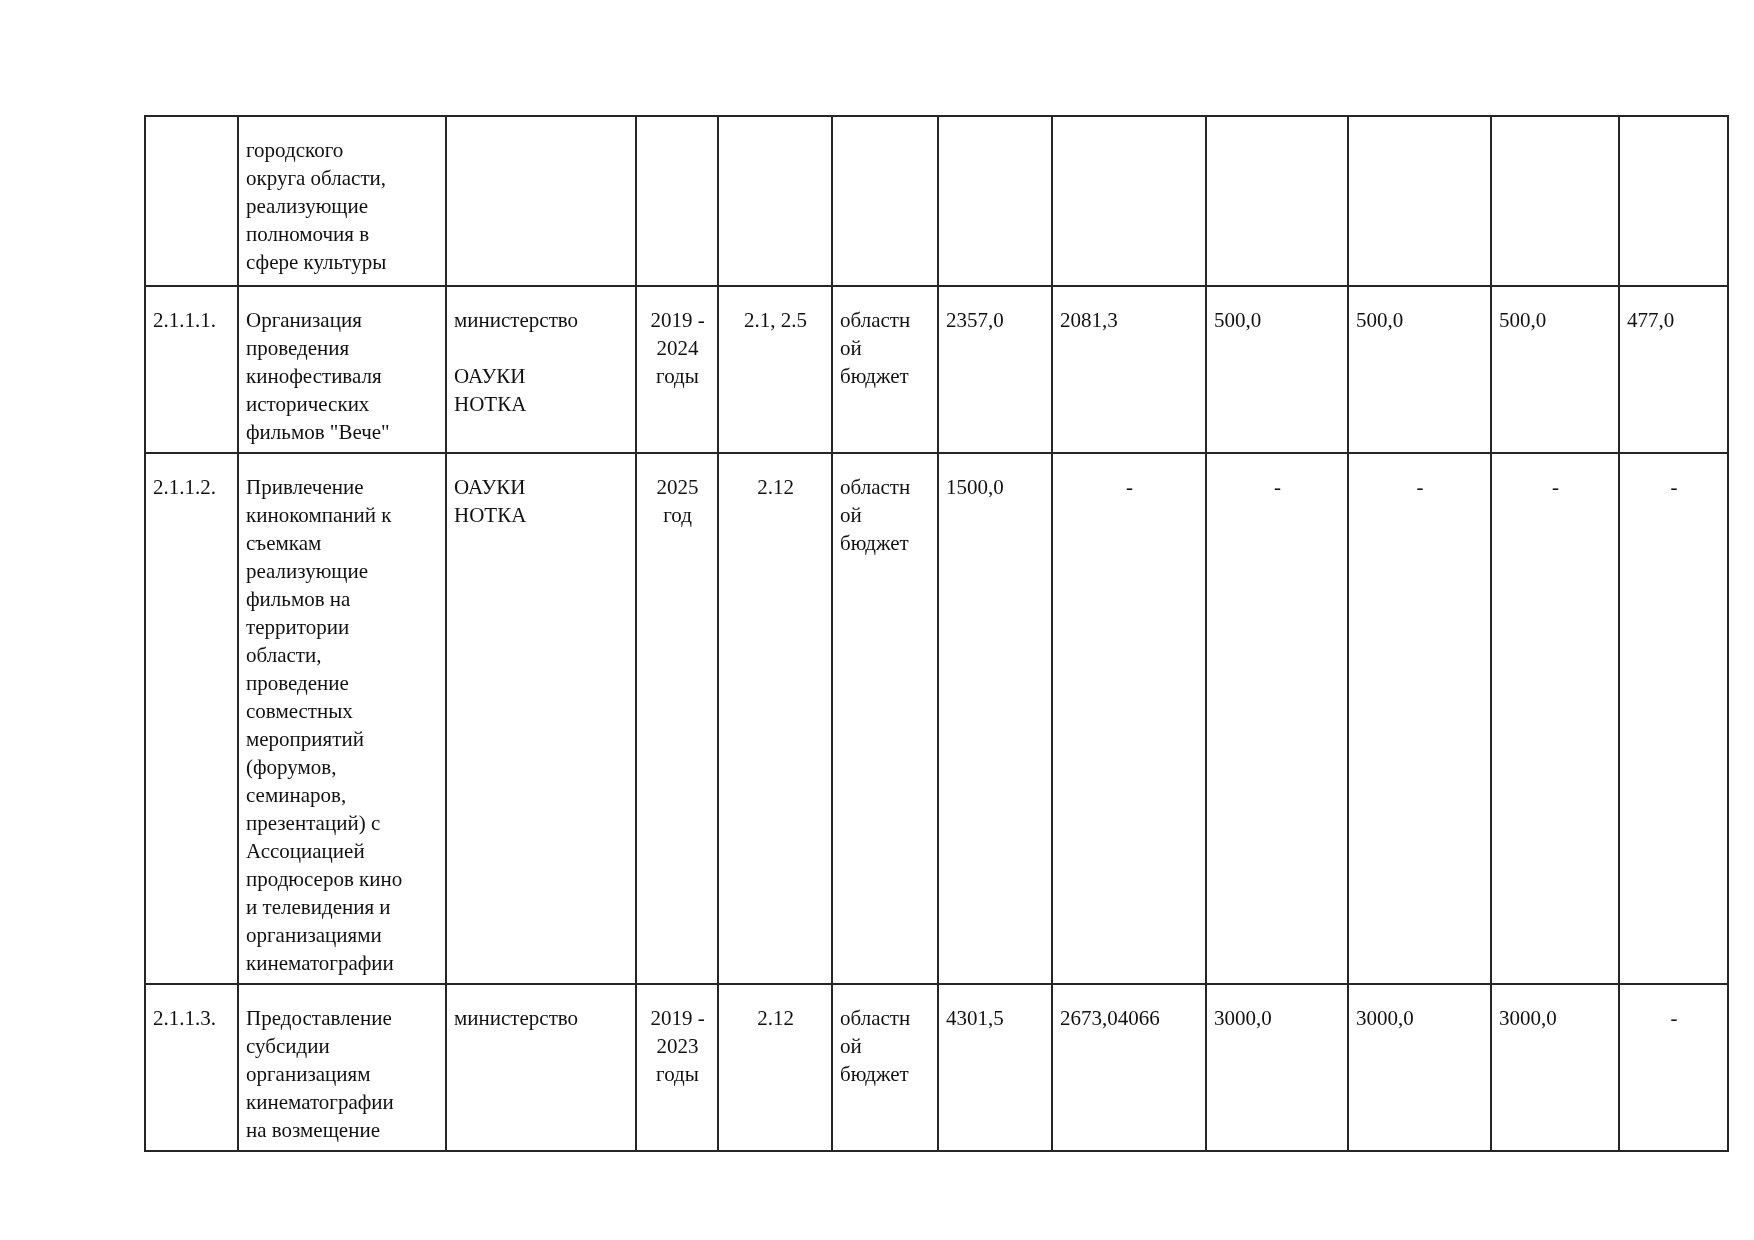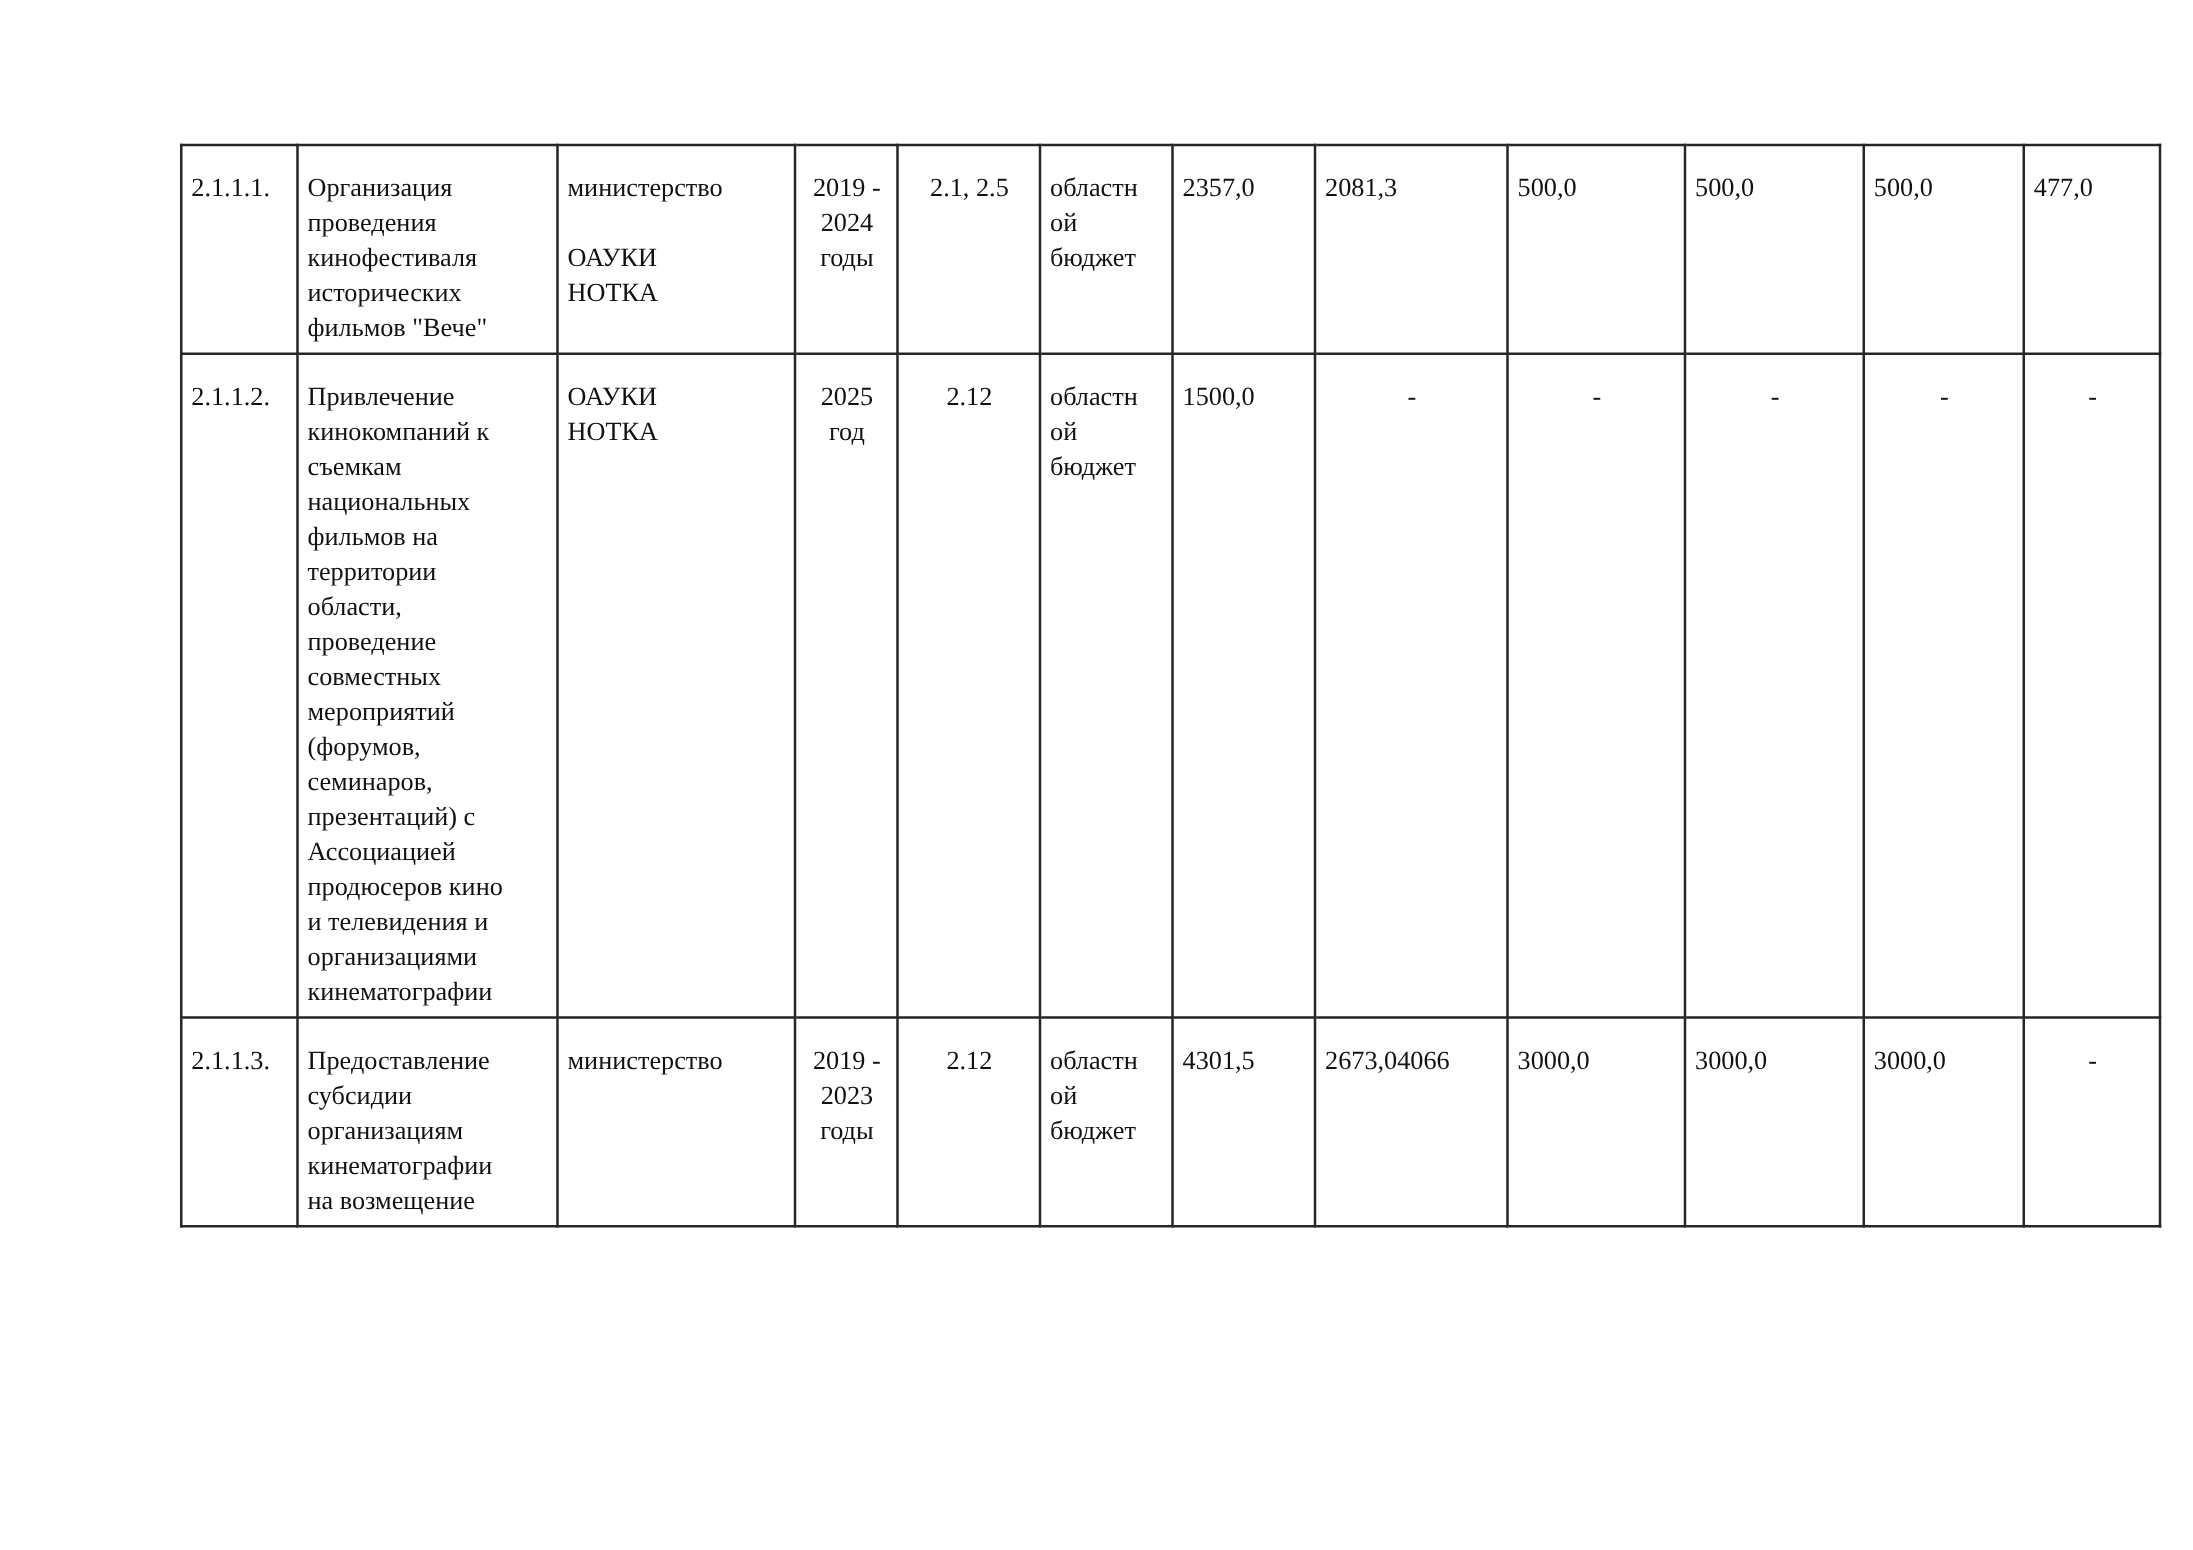--- a/index.html
+++ b/index.html
@@ -47,20 +47,38 @@
         <col style="width:114px">
         <col style="width:106px">
       <col style="width:114px">
         <col style="width:154px">
         <col style="width:142px">
       <col style="width:143px">
         <col style="width:128px">
         <col style="width:109px">
     </colgroup>
     <tbody>
+        <tr style="height:170px">
+      <td></td>
+      <td>городского
+округа области,
+реализующие
+полномочия в
+сфере культуры</td>
+      <td></td>
+      <td class="center"></td>
+      <td class="center"></td>
+      <td></td>
+      <td class="num"></td>
+      <td class="num"></td>
+      <td class="num"></td>
+      <td class="num"></td>
+      <td class="num"></td>
+      <td class="num"></td>
+    </tr>
     <tr style="height:162px">
       <td>2.1.1.1.</td>
       <td>Организация
 проведения
 кинофестиваля
 исторических
 фильмов "Вече"</td>
       <td>министерство
 
 ОАУКИ
@@ -77,21 +95,21 @@
       <td class="num">500,0</td>
       <td class="num">500,0</td>
       <td class="num">500,0</td>
       <td class="num">477,0</td>
     </tr>
     <tr style="height:529px">
       <td>2.1.1.2.</td>
       <td>Привлечение
 кинокомпаний к
 съемкам
-национальных
+реализующие
 фильмов на
 территории
 области,
 проведение
 совместных
 мероприятий
 (форумов,
 семинаров,
 презентаций) с
 Ассоциацией

